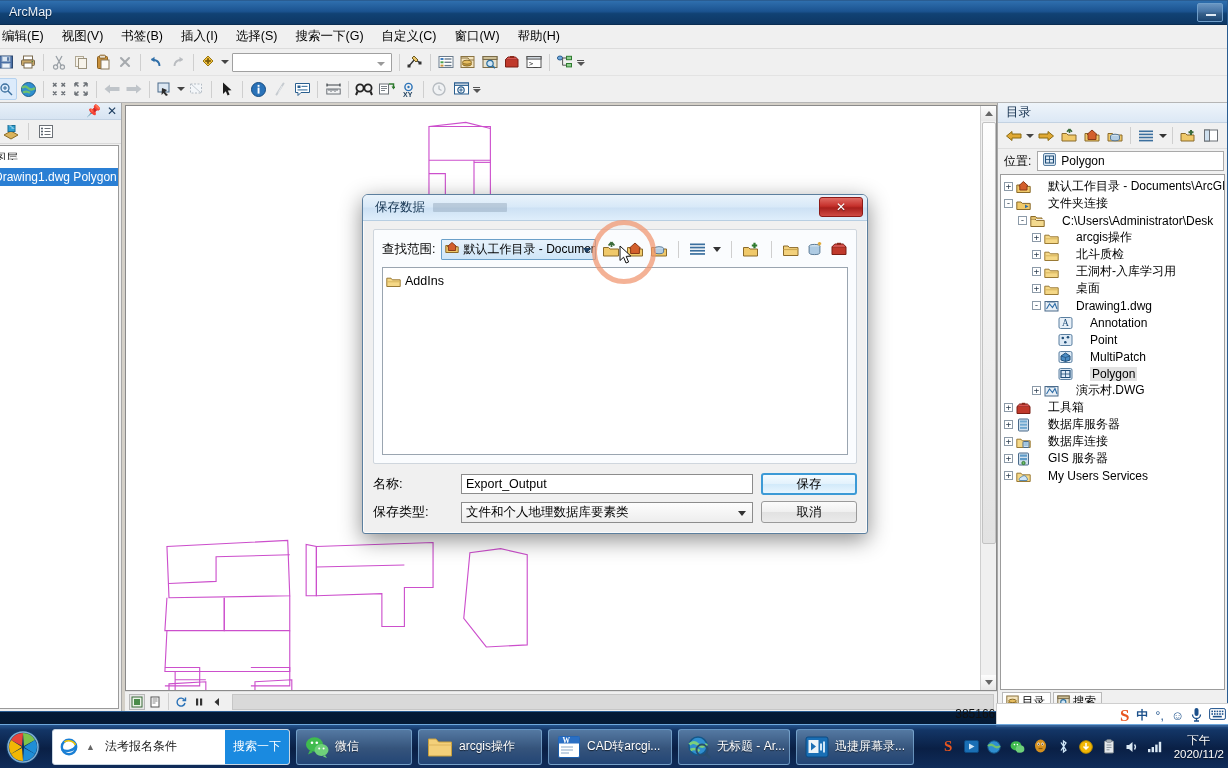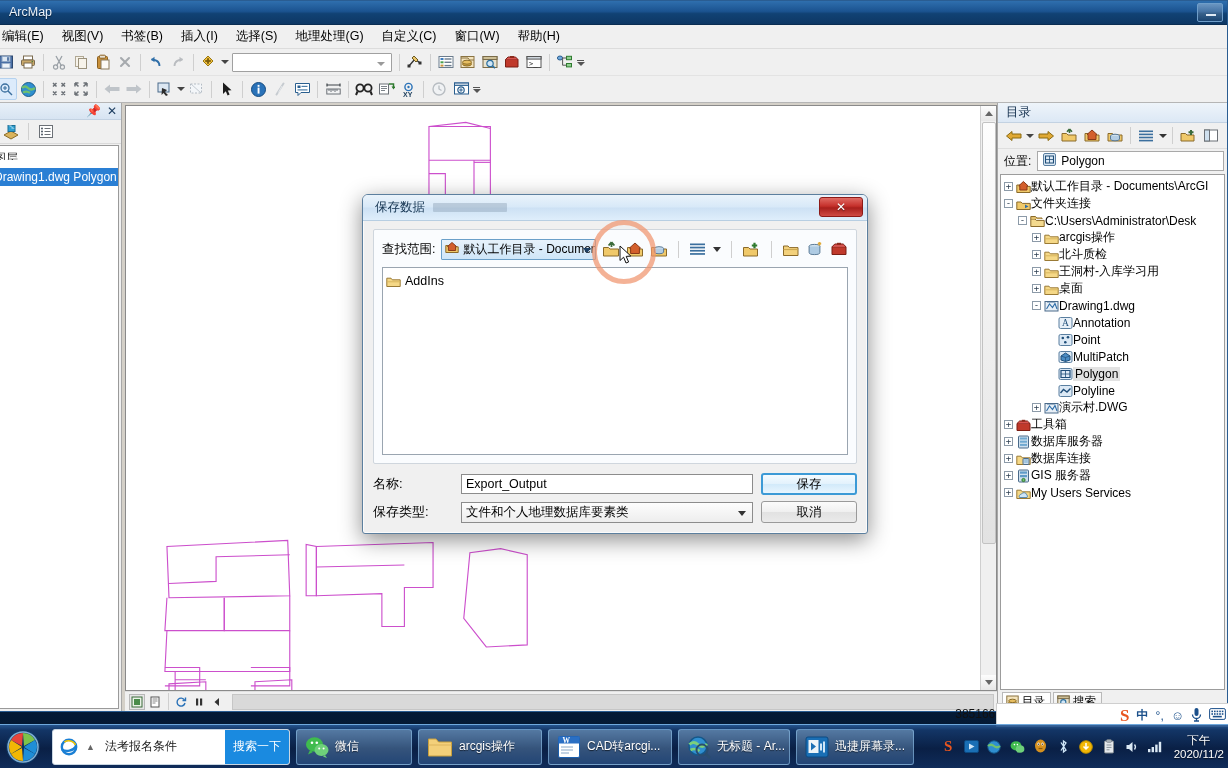--- a/index.html
+++ b/index.html
@@ -115,21 +115,21 @@
   .loc-box { flex:1; height:20px; background:#fff; border:1px solid #a9a9a9; display:flex; align-items:center; gap:5px; padding-left:5px; margin-right:3px; }
   .cat-tree { flex:1; background:#fff; border:1px solid #9c9c9c; margin:1px 2px 1px 2px; overflow:hidden; padding-top:3px; font-size:12px; }
   .cat-tabs { height:20px; display:flex; align-items:center; gap:2px; padding-left:4px; }
   .cat-tab { display:flex; align-items:center; gap:3px; padding:1px 5px 1px 3px; border:1px solid #b9b9b9; background:linear-gradient(180deg,#fbfbfb,#e9e9e9); font-size:11.5px; }
   .cat-tab.active { background:#fff; border-bottom-color:#fff; }
 
   .tnode { display:flex; align-items:center; height:17px; white-space:nowrap; }
   .texp { width:9px; height:9px; border:1px solid #8c9aa8; background:#fff; margin-right:3px;
           display:flex; align-items:center; justify-content:center; font-size:9px; line-height:7px; color:#2c3e50; font-family:"DejaVu Sans Mono",monospace; flex:none; }
   .texp.blank { border:none; background:transparent; }
-  .tlbl { margin-left:0; }
+  .tlbl { margin-left:17px; }
   .tlbl.sel { background:#e2e2e2; padding:0 2px; }
 
   
   #savedlg {
     position:absolute; left:362px; top:194px; width:506px; height:340px;
     background:#f0f0f0;
     border:1px solid #5c7f9e;
     border-radius:6px 6px 3px 3px;
     box-shadow:0 0 0 1px rgba(255,255,255,.7) inset, 0 6px 22px rgba(0,0,0,.45);
     display:flex; flex-direction:column;
@@ -229,21 +229,21 @@
         </div>
     </div>
   </div>
 
   <div class="menubar" id="menubar">
       <div class="menuitem">编辑(E)</div>
       <div class="menuitem">视图(V)</div>
       <div class="menuitem">书签(B)</div>
       <div class="menuitem">插入(I)</div>
       <div class="menuitem">选择(S)</div>
-      <div class="menuitem">地理处理(G)</div>
+      <div class="menuitem">搜索一下(G)</div>
       <div class="menuitem">自定义(C)</div>
       <div class="menuitem">窗口(W)</div>
       <div class="menuitem">帮助(H)</div>
     </div>
 
   <div class="toolbar">
     <div class="tb-btn">
       <svg width="16" height="16" viewBox="0 0 16 16">
           <rect x="1.5" y="2" width="13" height="12" fill="#4a6fa5" stroke="#2c4870"></rect>
           <rect x="4" y="2.5" width="8" height="5" fill="#dde7f2" stroke="#8aa4c4"></rect>
@@ -815,30 +815,20 @@
           <div class="tnode" style="padding-left: 45px;">
             <span class="texp blank"></span>
             <span style="display: flex; align-items: center; flex: 0 0 auto;">
               <svg width="15" height="14" viewBox="0 0 15 14">
                 <rect x="1" y="1.5" width="13" height="11" rx="1.5" fill="#dce9f5" stroke="#5a7fa0"></rect>
                 <path d="M3 3.5 L12 3.5 L12 10.5 L3 10.5 Z" fill="none" stroke="#1f4e79" stroke-width="1.2"></path>
                 <path d="M3 7 L12 7 M7.5 3.5 L7.5 10.5" stroke="#1f4e79" stroke-width=".8"></path>
               </svg>
             </span>
             <span class="tlbl sel">Polygon</span>
-          </div>
-          <div class="tnode" style="padding-left: 45px;">
-            <span class="texp blank"></span>
-            <span style="display: flex; align-items: center; flex: 0 0 auto;">
-              <svg width="15" height="14" viewBox="0 0 15 14">
-                <rect x="1" y="1.5" width="13" height="11" rx="1.5" fill="#dce9f5" stroke="#5a7fa0"></rect>
-                <path d="M2.5 9 L5.5 5.5 L9 8 L12.5 4.5" stroke="#1f4e79" stroke-width="1.4" fill="none"></path>
-              </svg>
-            </span>
-            <span class="tlbl">Polyline</span>
           </div>
           <div class="tnode" style="padding-left: 31px;">
             <span class="texp">+</span>
             <span style="display: flex; align-items: center; flex: 0 0 auto;">
               <svg width="15" height="14" viewBox="0 0 15 14">
                 <rect x="1" y="2.5" width="13" height="9.5" fill="#e8eff6" stroke="#4a6a8a"></rect>
                 <path d="M2.5 10 L5.5 5 L8.5 8.5 L11 4.5 L13 10" stroke="#2f6ea8" fill="none" stroke-width="1.1"></path>
                 <path d="M3 3.5 L11 3.5" stroke="#9ab2c8"></path>
               </svg>
             </span>

